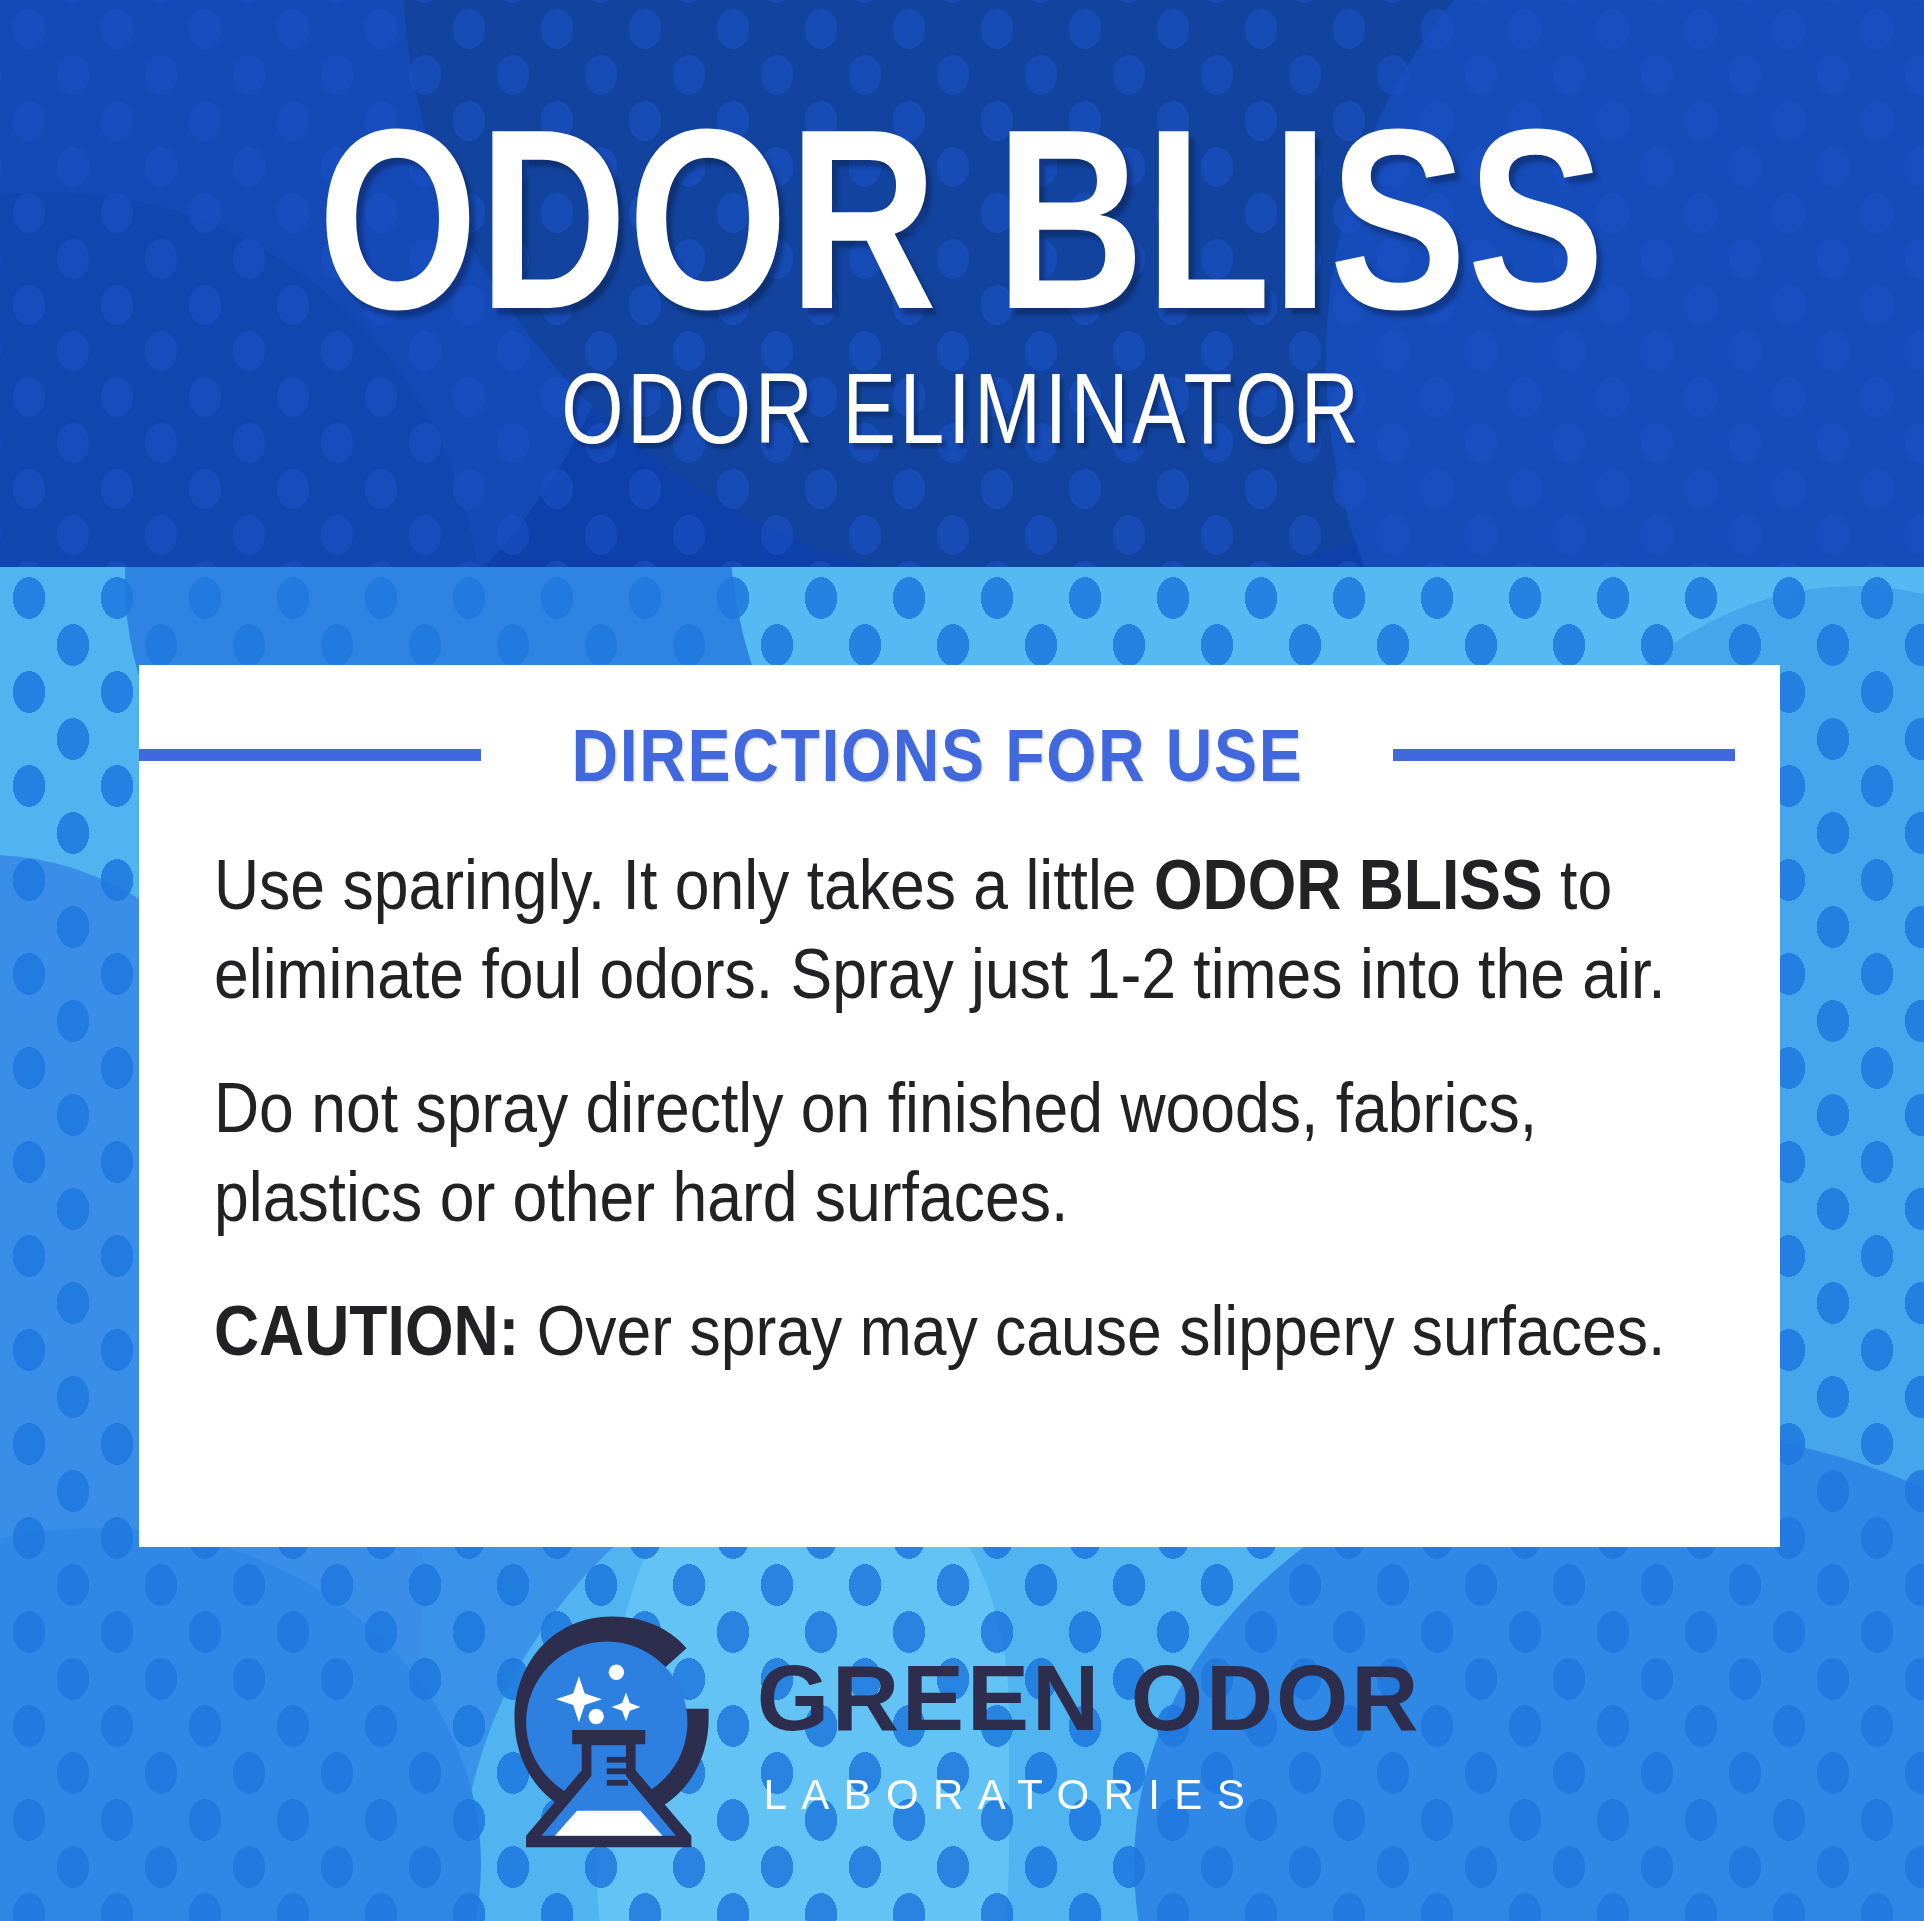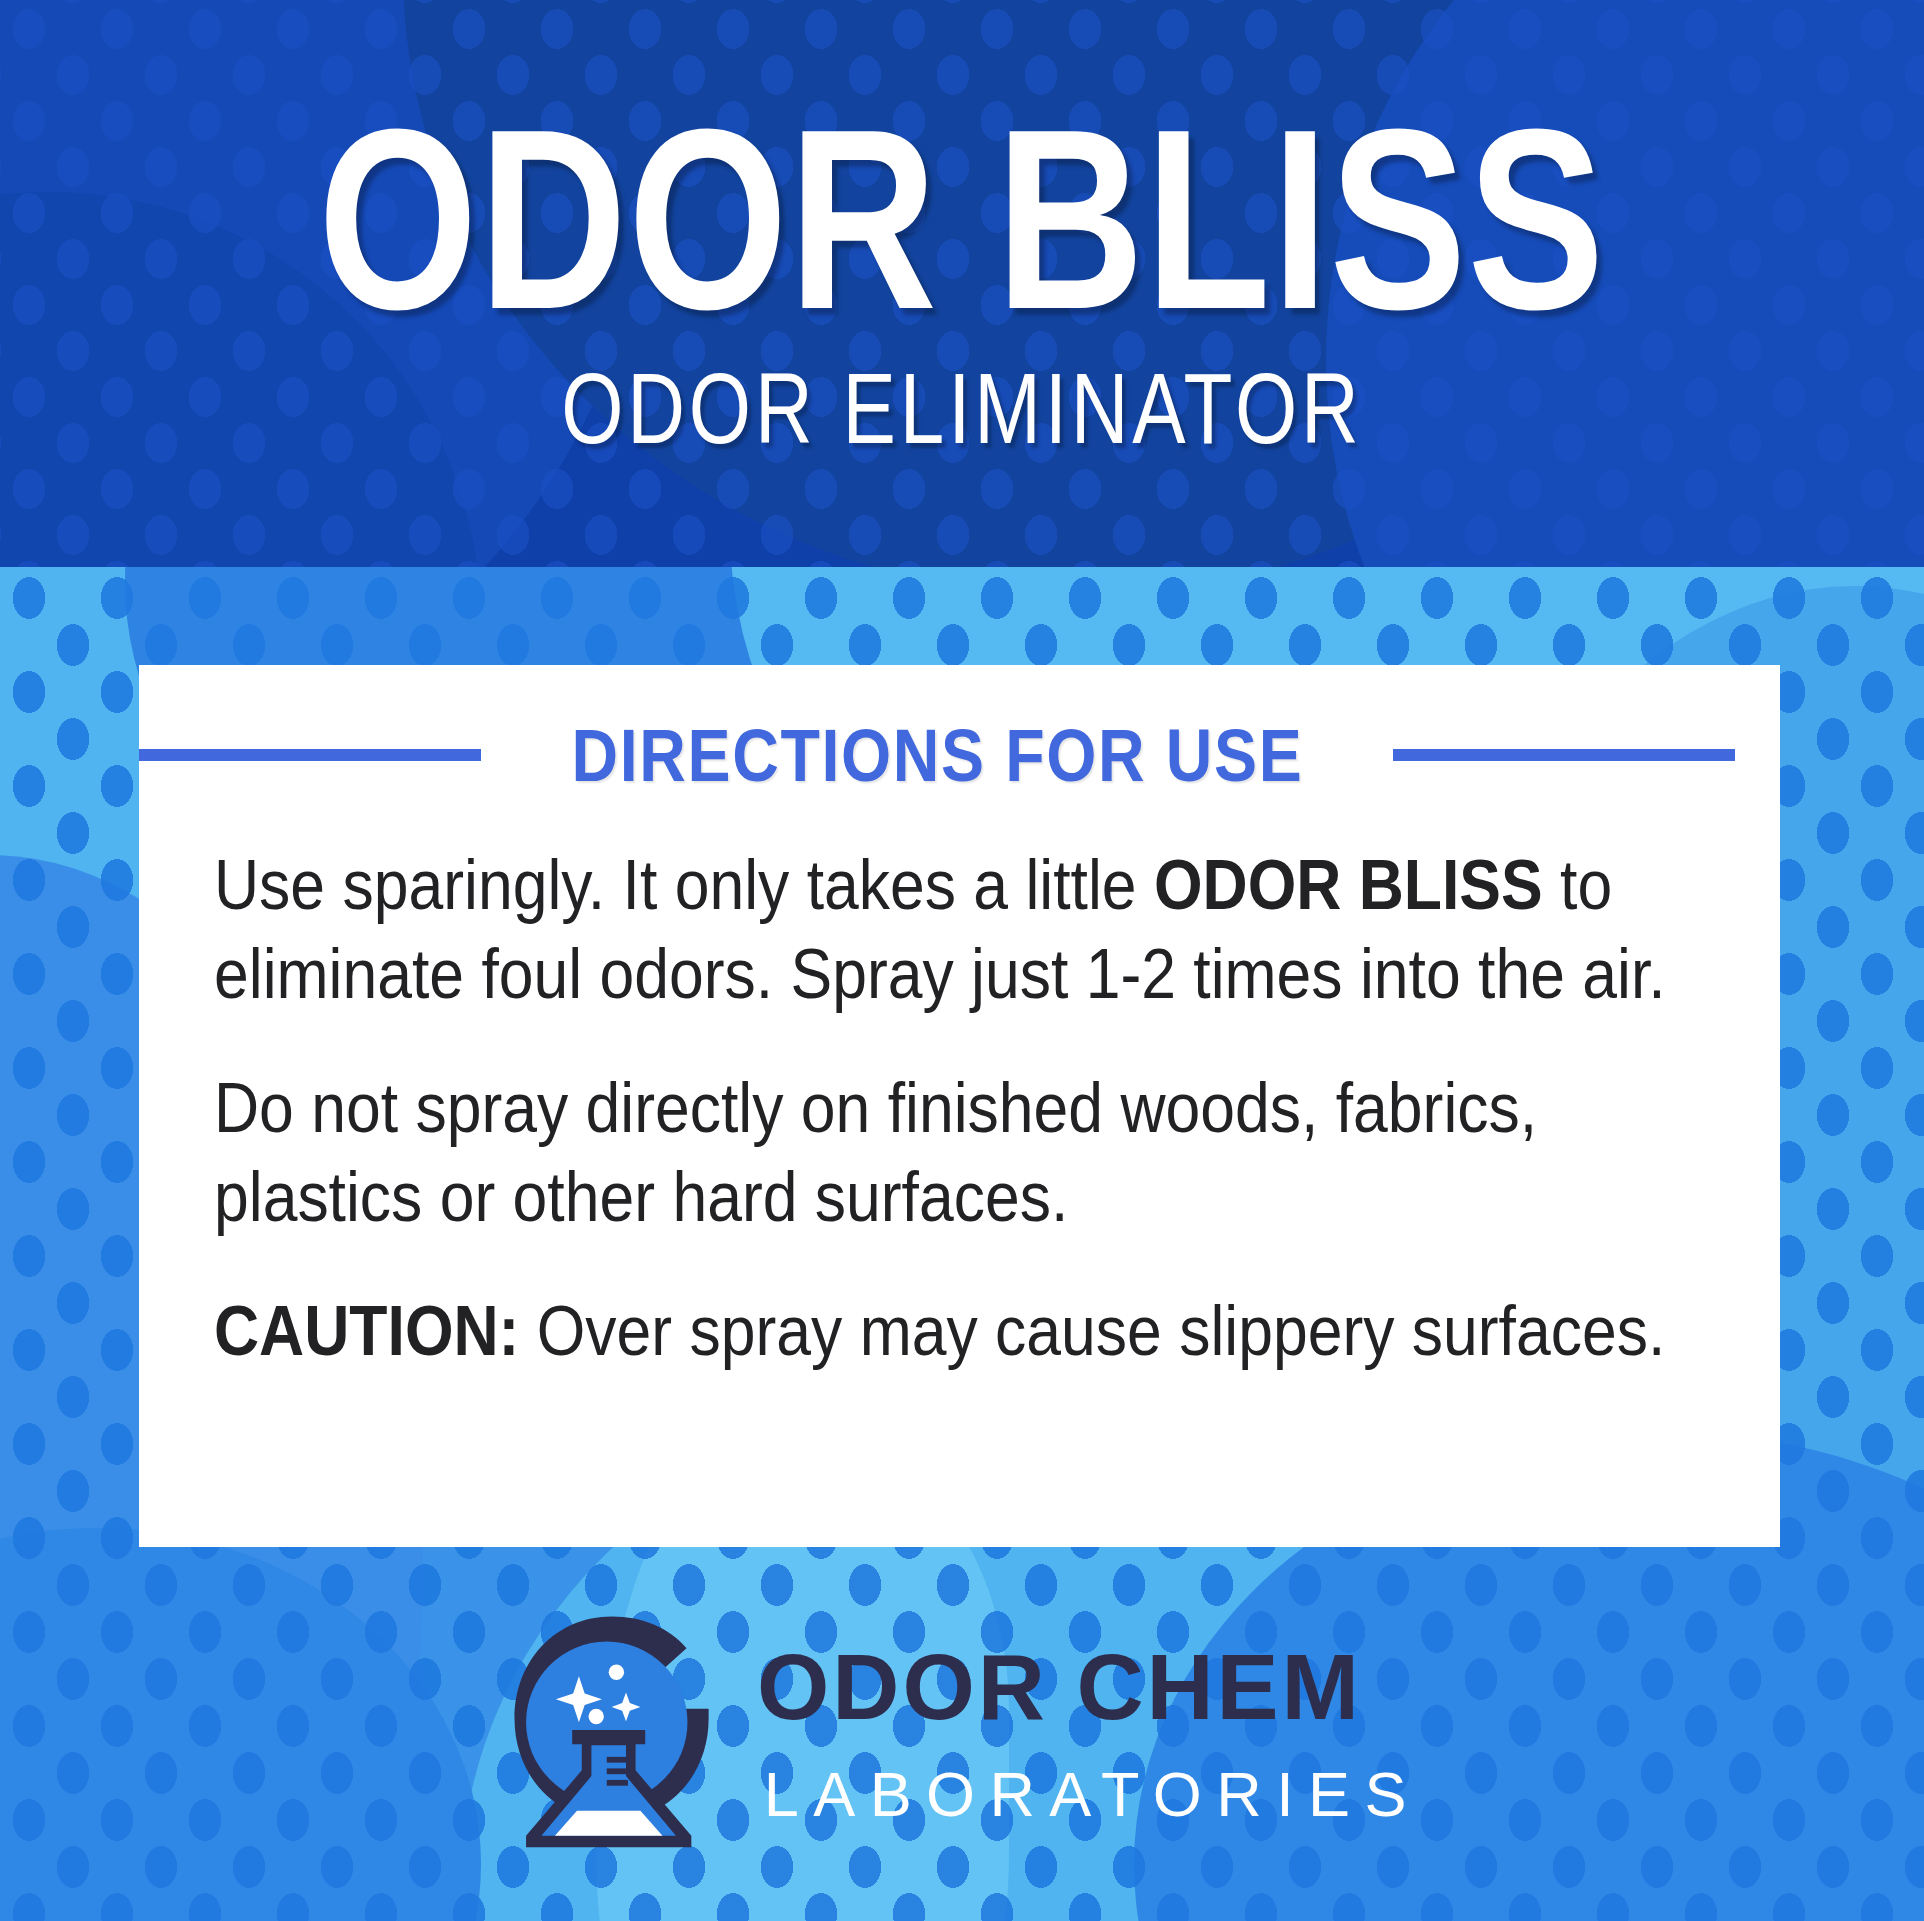--- a/index.html
+++ b/index.html
@@ -195,21 +195,21 @@
     font-family: "Liberation Sans", sans-serif;
     font-size: 93px;
     font-weight: bold;
     letter-spacing: 2.9px;
     line-height: 1;
     white-space: nowrap;
   }
   #brand-sub {
     color: #FFFFFF;
     font-family: "Liberation Sans", sans-serif;
-    font-size: 63px;
+    font-size: 42px;
     font-weight: normal;
     letter-spacing: 14.4px;
     line-height: 1;
     margin-top: 29px;
     margin-left: 6.7px;
     white-space: nowrap;
   }
 </style>
 </head>
 <body>
@@ -294,19 +294,19 @@
 
       <path d="M72 130 L148 130 L148 145 L138 145 L138 172 L196 240 L196 252 L24 252 L24 240 L82 172 L82 145 L72 145 Z" fill="#2D2D4E"></path>
       <path d="M92 146 L128 146 L128 178 L180 240 L40 240 L92 178 Z" fill="#2D7FE0"></path>
       <path d="M77 214 L143 214 L166 240 L54 240 Z" fill="#FFFFFF"></path>
       <rect x="108" y="158" width="22" height="6" fill="#2D2D4E"></rect>
       <rect x="108" y="170" width="22" height="6" fill="#2D2D4E"></rect>
       <rect x="108" y="182" width="22" height="6" fill="#2D2D4E"></rect>
     </svg>
 
     <div id="logo-wordmark">
-      <div id="brand-name">ODOR CHEM</div>
+      <div id="brand-name">GREEN ODOR</div>
       <div id="brand-sub">LABORATORIES</div>
     </div>
   </div>
 
 </div>
 
 
 </body></html>

